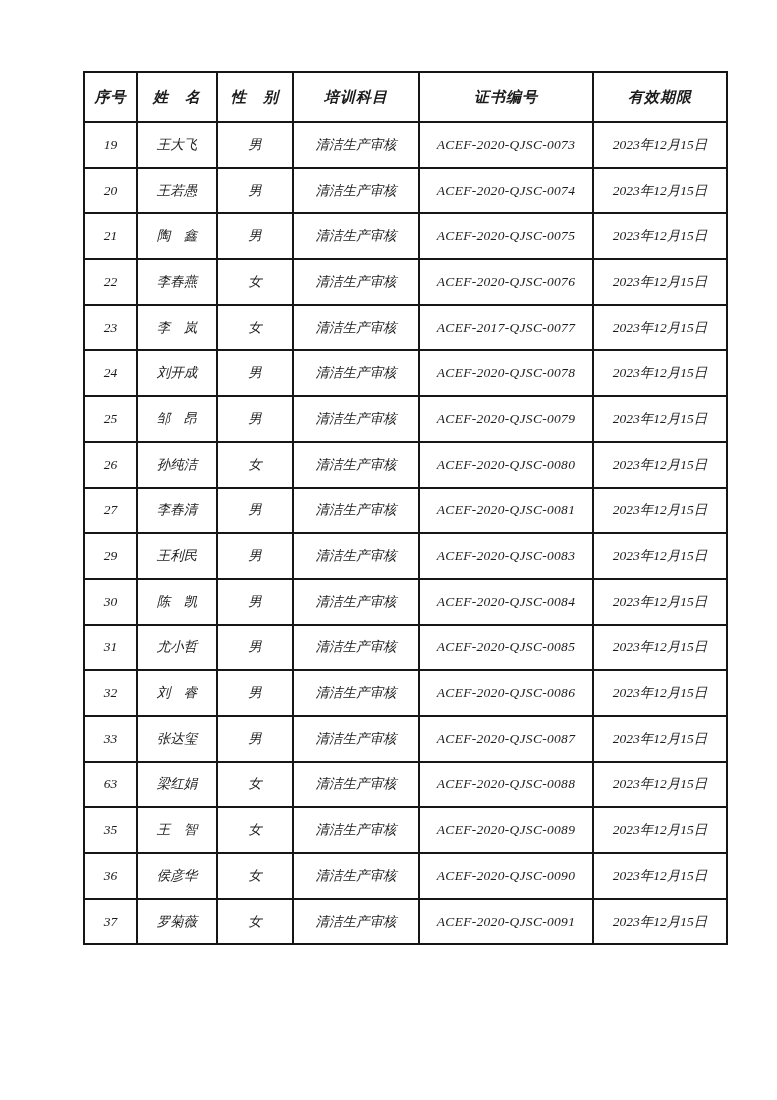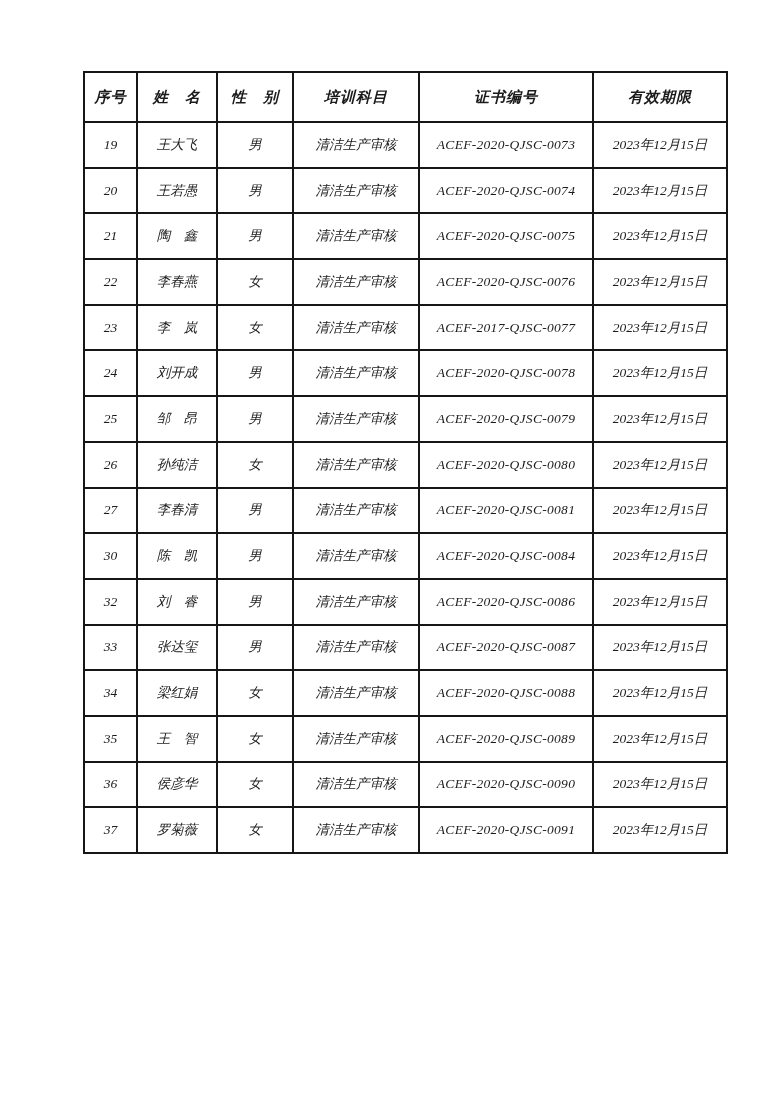--- a/index.html
+++ b/index.html
@@ -146,45 +146,61 @@
         </tr>
         <tr data-name="table-row">
           <td data-name="cell-no">27</td>
           <td data-name="cell-name">李春清</td>
           <td data-name="cell-gender">男</td>
           <td data-name="cell-subject">清洁生产审核</td>
           <td data-name="cell-cert-no">ACEF-2020-QJSC-0081</td>
           <td data-name="cell-validity">2023年12月15日</td>
         </tr>
         <tr data-name="table-row">
+          <td data-name="cell-no">29</td>
+          <td data-name="cell-name">王利民</td>
+          <td data-name="cell-gender">男</td>
+          <td data-name="cell-subject">清洁生产审核</td>
+          <td data-name="cell-cert-no">ACEF-2020-QJSC-0083</td>
+          <td data-name="cell-validity">2023年12月15日</td>
+        </tr>
+        <tr data-name="table-row">
           <td data-name="cell-no">30</td>
           <td data-name="cell-name">陈　凯</td>
           <td data-name="cell-gender">男</td>
           <td data-name="cell-subject">清洁生产审核</td>
           <td data-name="cell-cert-no">ACEF-2020-QJSC-0084</td>
           <td data-name="cell-validity">2023年12月15日</td>
         </tr>
         <tr data-name="table-row">
+          <td data-name="cell-no">31</td>
+          <td data-name="cell-name">尤小哲</td>
+          <td data-name="cell-gender">男</td>
+          <td data-name="cell-subject">清洁生产审核</td>
+          <td data-name="cell-cert-no">ACEF-2020-QJSC-0085</td>
+          <td data-name="cell-validity">2023年12月15日</td>
+        </tr>
+        <tr data-name="table-row">
           <td data-name="cell-no">32</td>
           <td data-name="cell-name">刘　睿</td>
           <td data-name="cell-gender">男</td>
           <td data-name="cell-subject">清洁生产审核</td>
           <td data-name="cell-cert-no">ACEF-2020-QJSC-0086</td>
           <td data-name="cell-validity">2023年12月15日</td>
         </tr>
         <tr data-name="table-row">
           <td data-name="cell-no">33</td>
           <td data-name="cell-name">张达玺</td>
           <td data-name="cell-gender">男</td>
           <td data-name="cell-subject">清洁生产审核</td>
           <td data-name="cell-cert-no">ACEF-2020-QJSC-0087</td>
           <td data-name="cell-validity">2023年12月15日</td>
         </tr>
         <tr data-name="table-row">
-          <td data-name="cell-no">34</td>
+          <td data-name="cell-no">63</td>
           <td data-name="cell-name">梁红娟</td>
           <td data-name="cell-gender">女</td>
           <td data-name="cell-subject">清洁生产审核</td>
           <td data-name="cell-cert-no">ACEF-2020-QJSC-0088</td>
           <td data-name="cell-validity">2023年12月15日</td>
         </tr>
         <tr data-name="table-row">
           <td data-name="cell-no">35</td>
           <td data-name="cell-name">王　智</td>
           <td data-name="cell-gender">女</td>

